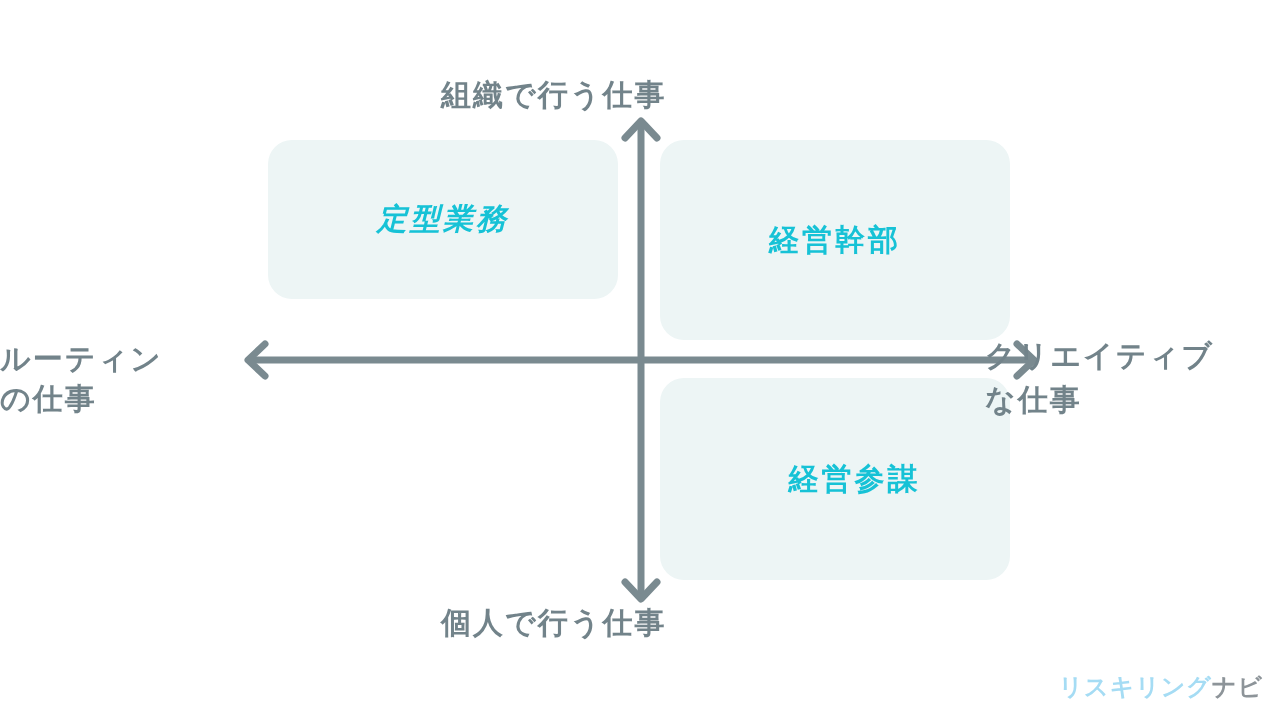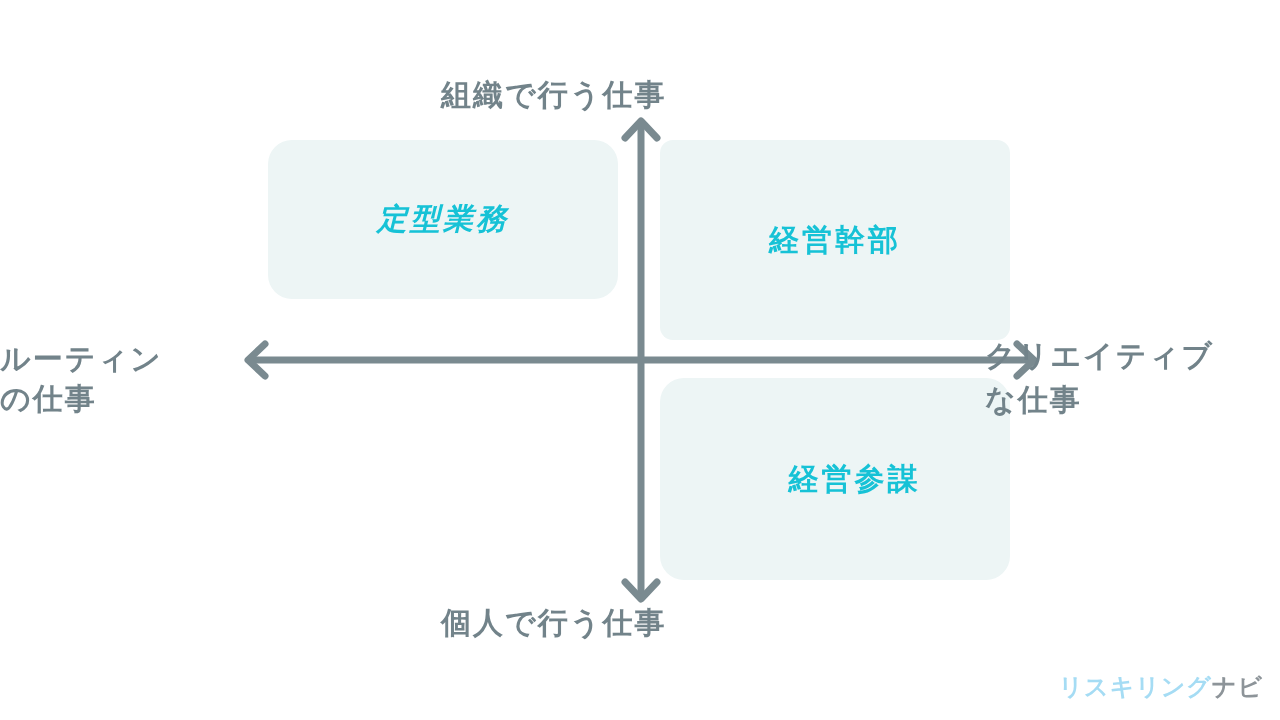--- a/index.html
+++ b/index.html
@@ -28,21 +28,21 @@
   .quadrant {
     position: absolute;
     width: 350px;
     border-radius: 24px;
     background: var(--quadrant-bg);
     display: flex;
     align-items: center;
     justify-content: center;
   }
   .q-tl { left: 268px; top: 140px; height: 159px; font-style: italic; }
-  .q-tr { left: 660px; top: 140px; height: 200px; border-radius: 13px; }
+  .q-tr { left: 660px; top: 140px; height: 200px; }
   .q-bl { left: 268px; top: 378px; height: 202px; }
   .q-br { left: 660px; top: 378px; height: 202px; padding-left: 39px; }
   .quadrant-label {
     color: var(--quadrant-text);
     font-size: 30px;
     font-weight: 800;
     letter-spacing: 3px;
   }
 
   

